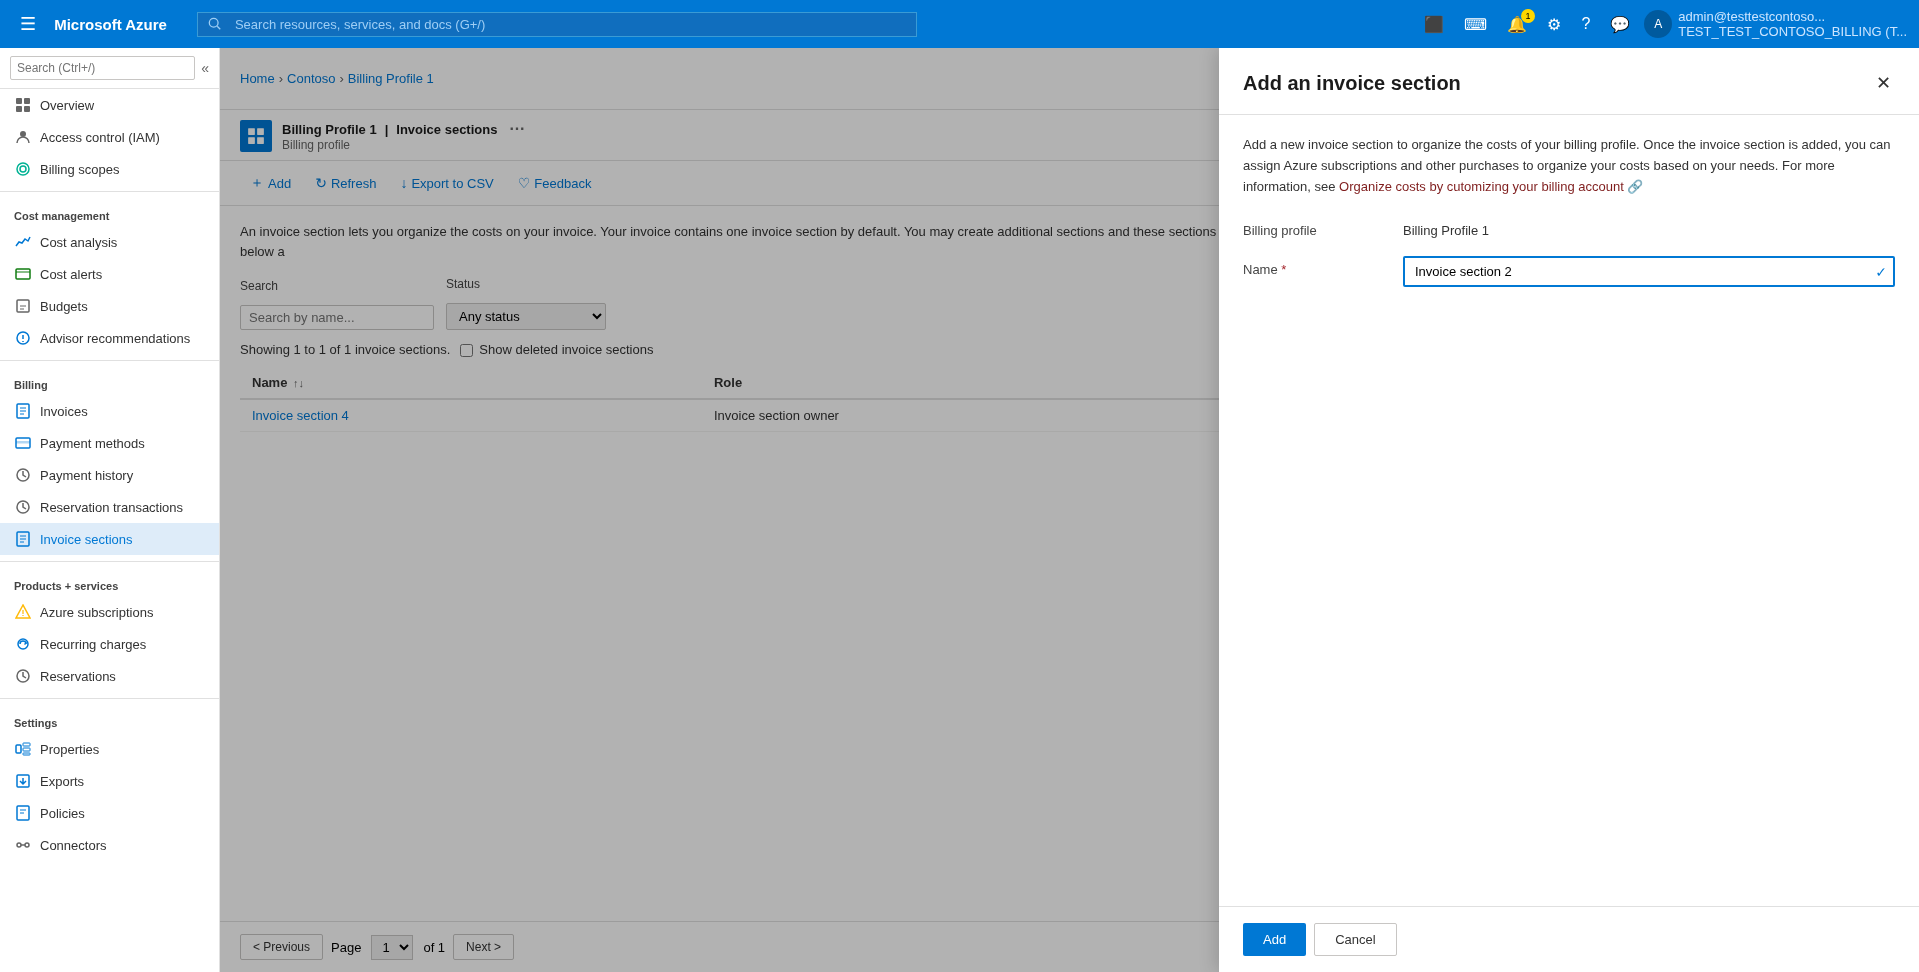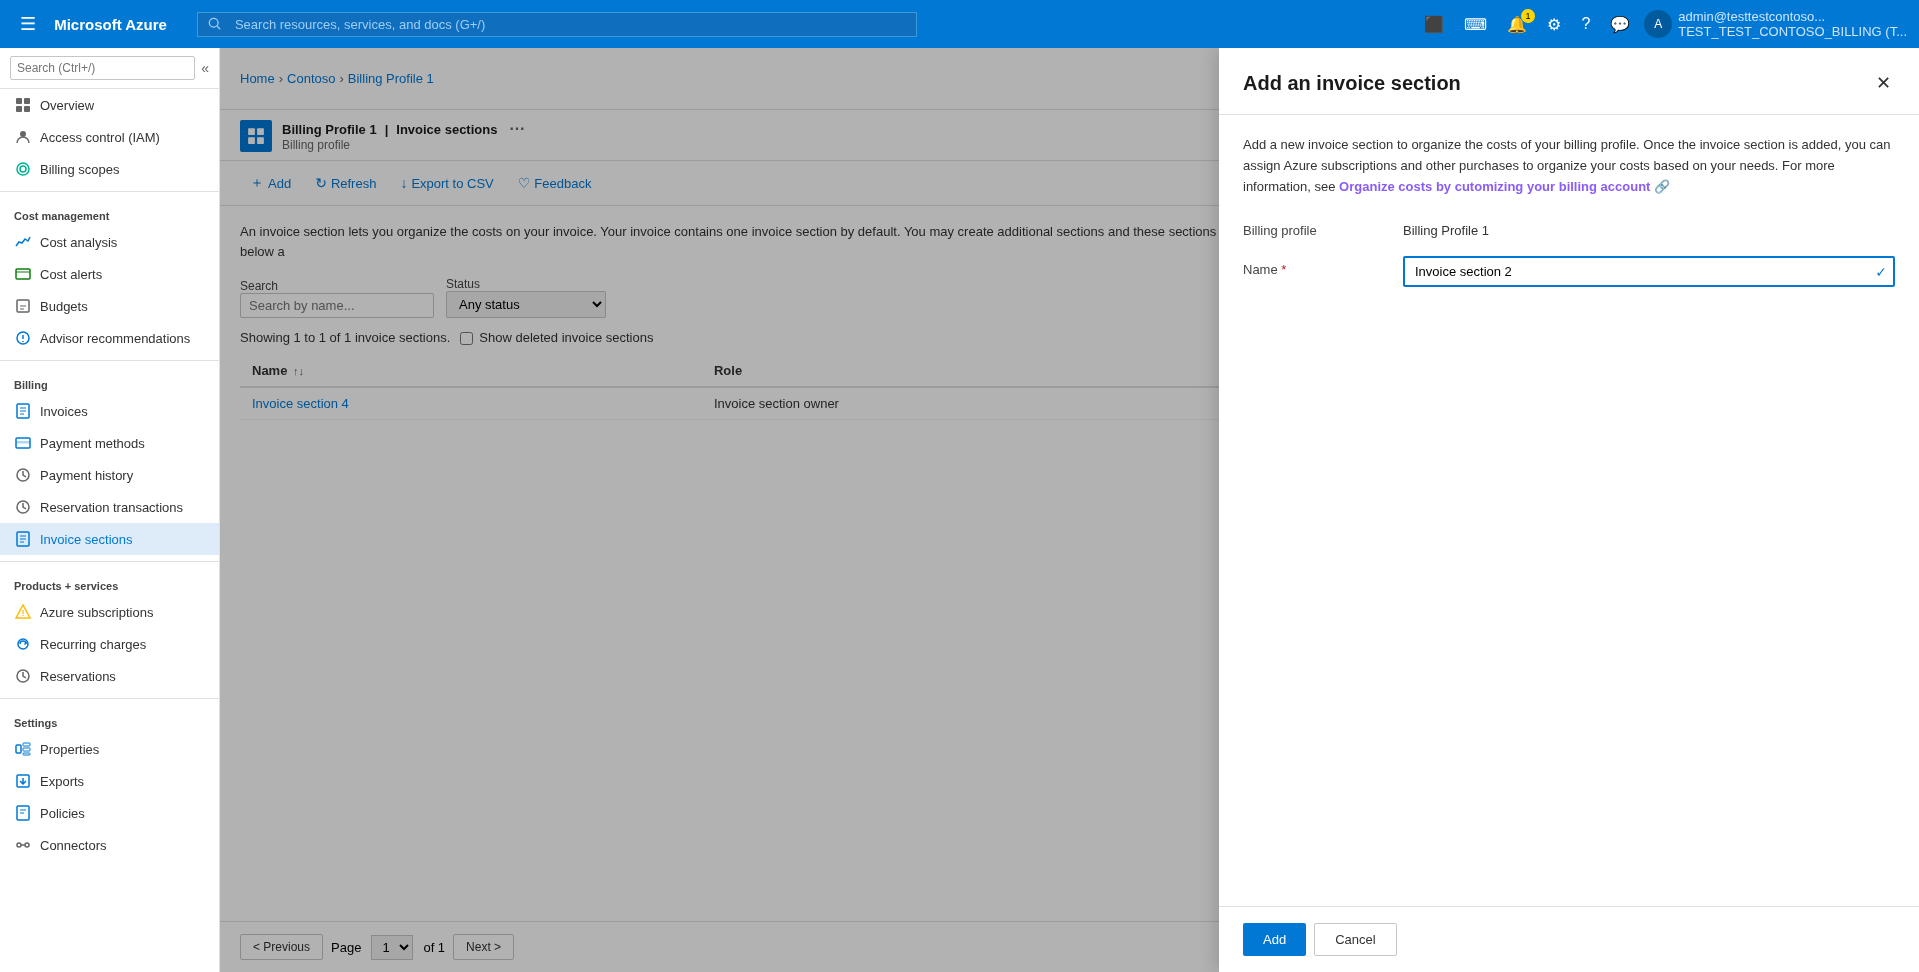--- a/index.html
+++ b/index.html
@@ -174,21 +174,21 @@
     }
 
     .description-text {
       font-size: 13px; color: #333; margin-bottom: 16px;
       line-height: 1.5;
     }
 
     .filter-row {
       display: flex; gap: 12px; margin-bottom: 12px; align-items: flex-end;
     }
-    .filter-group label { font-size: 12px; color: #444; display: block; margin-bottom: 0; }
+    .filter-group label { font-size: 12px; color: #444; display: block; margin-bottom: 12px; }
     .filter-group input, .filter-group select {
       padding: 4px 8px; border: 1px solid #c8c6c4; font-size: 13px;
       outline: none; border-radius: 2px; min-width: 160px;
     }
     .filter-group select { min-width: 160px; cursor: pointer; }
 
     .showing-row {
       display: flex; align-items: center; gap: 10px; margin-bottom: 10px; font-size: 13px; color: #333;
     }
     .showing-row .checkbox-label {
@@ -251,21 +251,21 @@
     .side-panel-header h2 { font-size: 20px; font-weight: 600; color: #1b1b1b; }
     .side-panel-close { background: none; border: none; cursor: pointer; font-size: 18px; color: #333; padding: 4px; }
 
     .side-panel-body {
       flex: 1; padding: 20px 24px; overflow-y: auto;
     }
 
     .panel-description {
       font-size: 13px; color: #333; margin-bottom: 20px; line-height: 1.6;
     }
-    .panel-description a { color: #8b5cf6; text-decoration: none; font-weight: bold; }
+    .panel-description a { color: #7f1d1d; text-decoration: none; }
 
     .panel-field {
       display: flex; align-items: flex-start; margin-bottom: 18px; gap: 20px;
     }
     .panel-field-label {
       min-width: 140px; font-size: 13px; color: #444; padding-top: 6px;
     }
     .panel-field-value {
       font-size: 13px; color: #333; padding-top: 6px;
     }

